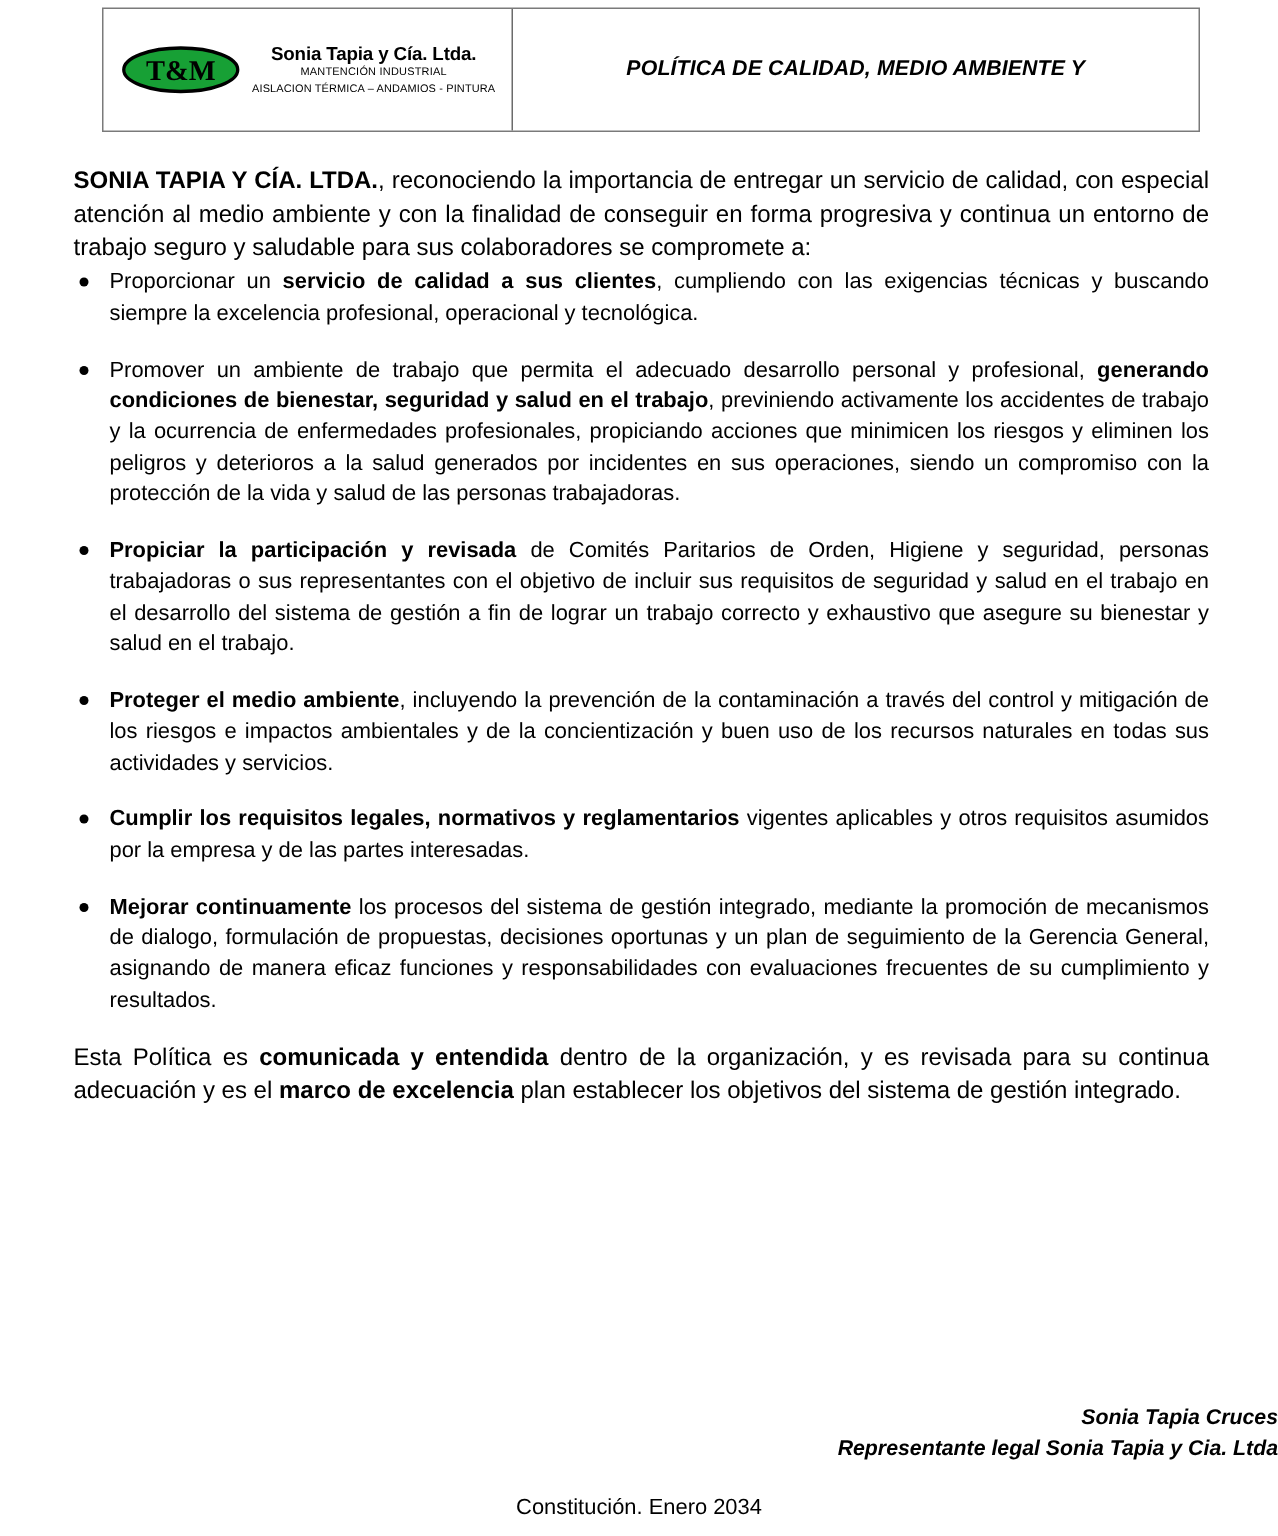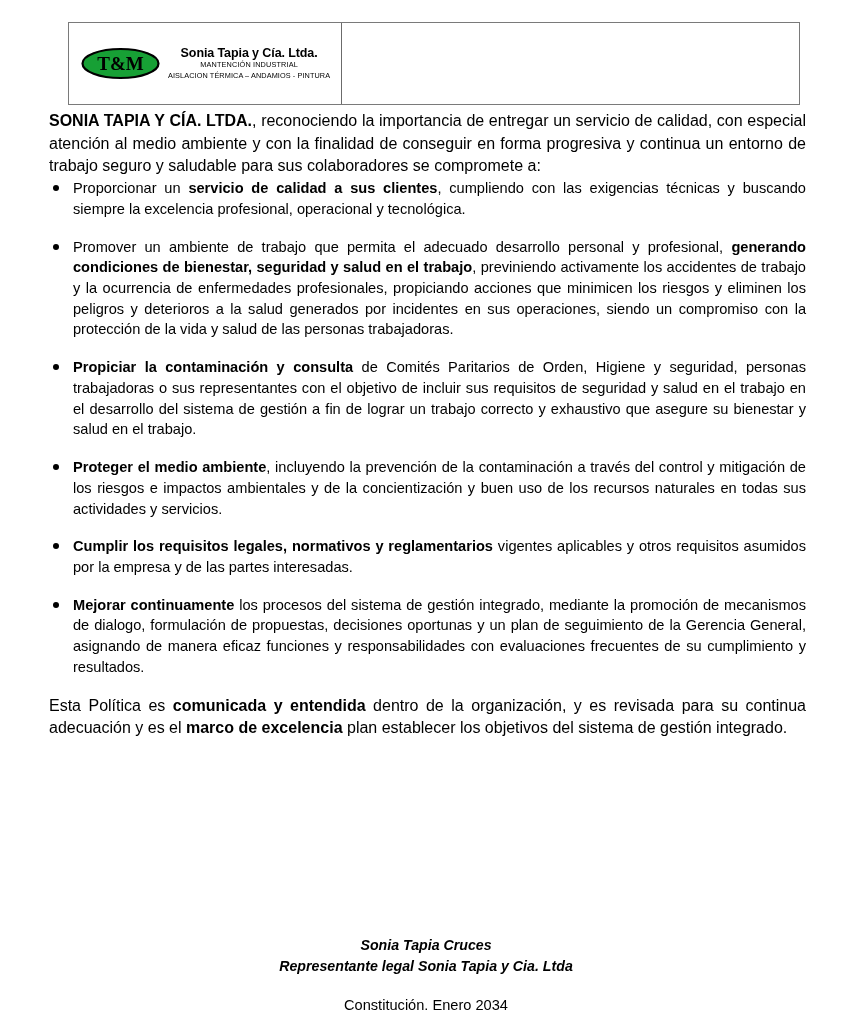--- a/index.html
+++ b/index.html
@@ -13,21 +13,21 @@
     font-family: "Liberation Sans", sans-serif;
     color: #000000;
     overflow: hidden;
     position: relative;
   }
 
   
   .header-table {
     position: absolute;
     left: 68px;
-    top: 22px;
+    top: 5px;
     width: 732px;
     height: 83px;
     border: 1.5px solid #7a7a7a;
     box-sizing: border-box;
     display: flex;
   }
   .header-cell-logo {
     width: 273px;
     box-sizing: border-box;
     border-right: 1.5px solid #6b6b6b;
@@ -132,21 +132,21 @@
     background: #000;
   }
   b { font-weight: bold; }
 
   
   .signature {
     position: absolute;
     left: 0;
     right: 0;
     top: 935px;
-    text-align: center;
+    text-align: right;
   }
   .sig-name, .sig-role {
     font-size: 14.2px;
     font-weight: bold;
     font-style: italic;
     line-height: 1.45;
   }
   .place-date {
     position: absolute;
     left: 0;
@@ -170,35 +170,35 @@
       </div>
       <div class="logo-words">
         <span class="logo-company">Sonia Tapia y Cía. Ltda.</span>
         <span class="logo-sub1">MANTENCIÓN INDUSTRIAL</span>
         <span class="logo-sub2">AISLACION TÉRMICA  –  ANDAMIOS - PINTURA</span>
       </div>
     </div>
   </div>
   <div class="header-cell-title">
     <div class="header-title">
-      <br>
+      <span>POLÍTICA DE CALIDAD, MEDIO AMBIENTE Y</span><br>
     </div>
   </div>
 </div>
 
 <div class="doc-body">
 
   <p class="para intro"><b>SONIA TAPIA Y CÍA. LTDA.</b><span>, reconociendo la importancia de entregar un servicio de calidad, con especial atención al medio ambiente y con la finalidad de conseguir en forma progresiva y continua un entorno de trabajo seguro y saludable para sus colaboradores se compromete a:</span></p>
 
   <ul class="policy-list">
     <li><span>Proporcionar un </span><b>servicio de calidad a sus clientes</b><span>, cumpliendo con las exigencias técnicas y buscando siempre la excelencia profesional, operacional y tecnológica.</span></li>
 
     <li><span>Promover un ambiente de trabajo que permita el adecuado desarrollo personal y profesional, </span><b>generando condiciones de bienestar, seguridad y salud en el trabajo</b><span>, previniendo activamente los accidentes de trabajo y la ocurrencia de enfermedades profesionales, propiciando acciones que minimicen los riesgos y eliminen los peligros y deterioros a la salud generados por incidentes en sus operaciones, siendo un compromiso con la protección de la vida y salud de las personas trabajadoras.</span></li>
 
-    <li><span></span><b>Propiciar la contaminación y consulta</b><span> de Comités Paritarios de Orden, Higiene y seguridad, personas trabajadoras o sus representantes con el objetivo de incluir sus requisitos de seguridad y salud en el trabajo en el desarrollo del sistema de gestión a fin de lograr un trabajo correcto y exhaustivo que asegure su bienestar y salud en el trabajo.</span></li>
+    <li><span></span><b>Propiciar la participación y revisada</b><span> de Comités Paritarios de Orden, Higiene y seguridad, personas trabajadoras o sus representantes con el objetivo de incluir sus requisitos de seguridad y salud en el trabajo en el desarrollo del sistema de gestión a fin de lograr un trabajo correcto y exhaustivo que asegure su bienestar y salud en el trabajo.</span></li>
 
     <li><span></span><b>Proteger el medio ambiente</b><span>, incluyendo la prevención de la contaminación a través del control y mitigación de los riesgos e impactos ambientales y de la concientización y buen uso de los recursos naturales en todas sus actividades y servicios.</span></li>
 
     <li><span></span><b>Cumplir los requisitos legales, normativos y reglamentarios</b><span> vigentes aplicables y otros requisitos asumidos por la empresa y de las partes interesadas.</span></li>
 
     <li><span></span><b>Mejorar continuamente</b><span> los procesos del sistema de gestión integrado, mediante la promoción de mecanismos de dialogo, formulación de propuestas, decisiones oportunas y un plan de seguimiento de la Gerencia General, asignando de manera eficaz funciones y responsabilidades con evaluaciones frecuentes de su cumplimiento y resultados.</span></li>
   </ul>
 
   <p class="para closing"><span>Esta Política es </span><b>comunicada y entendida</b><span> dentro de la organización, y es revisada para su continua adecuación y es el </span><b>marco de excelencia</b><span> plan establecer los objetivos del sistema de gestión integrado.</span></p>
 </div>

